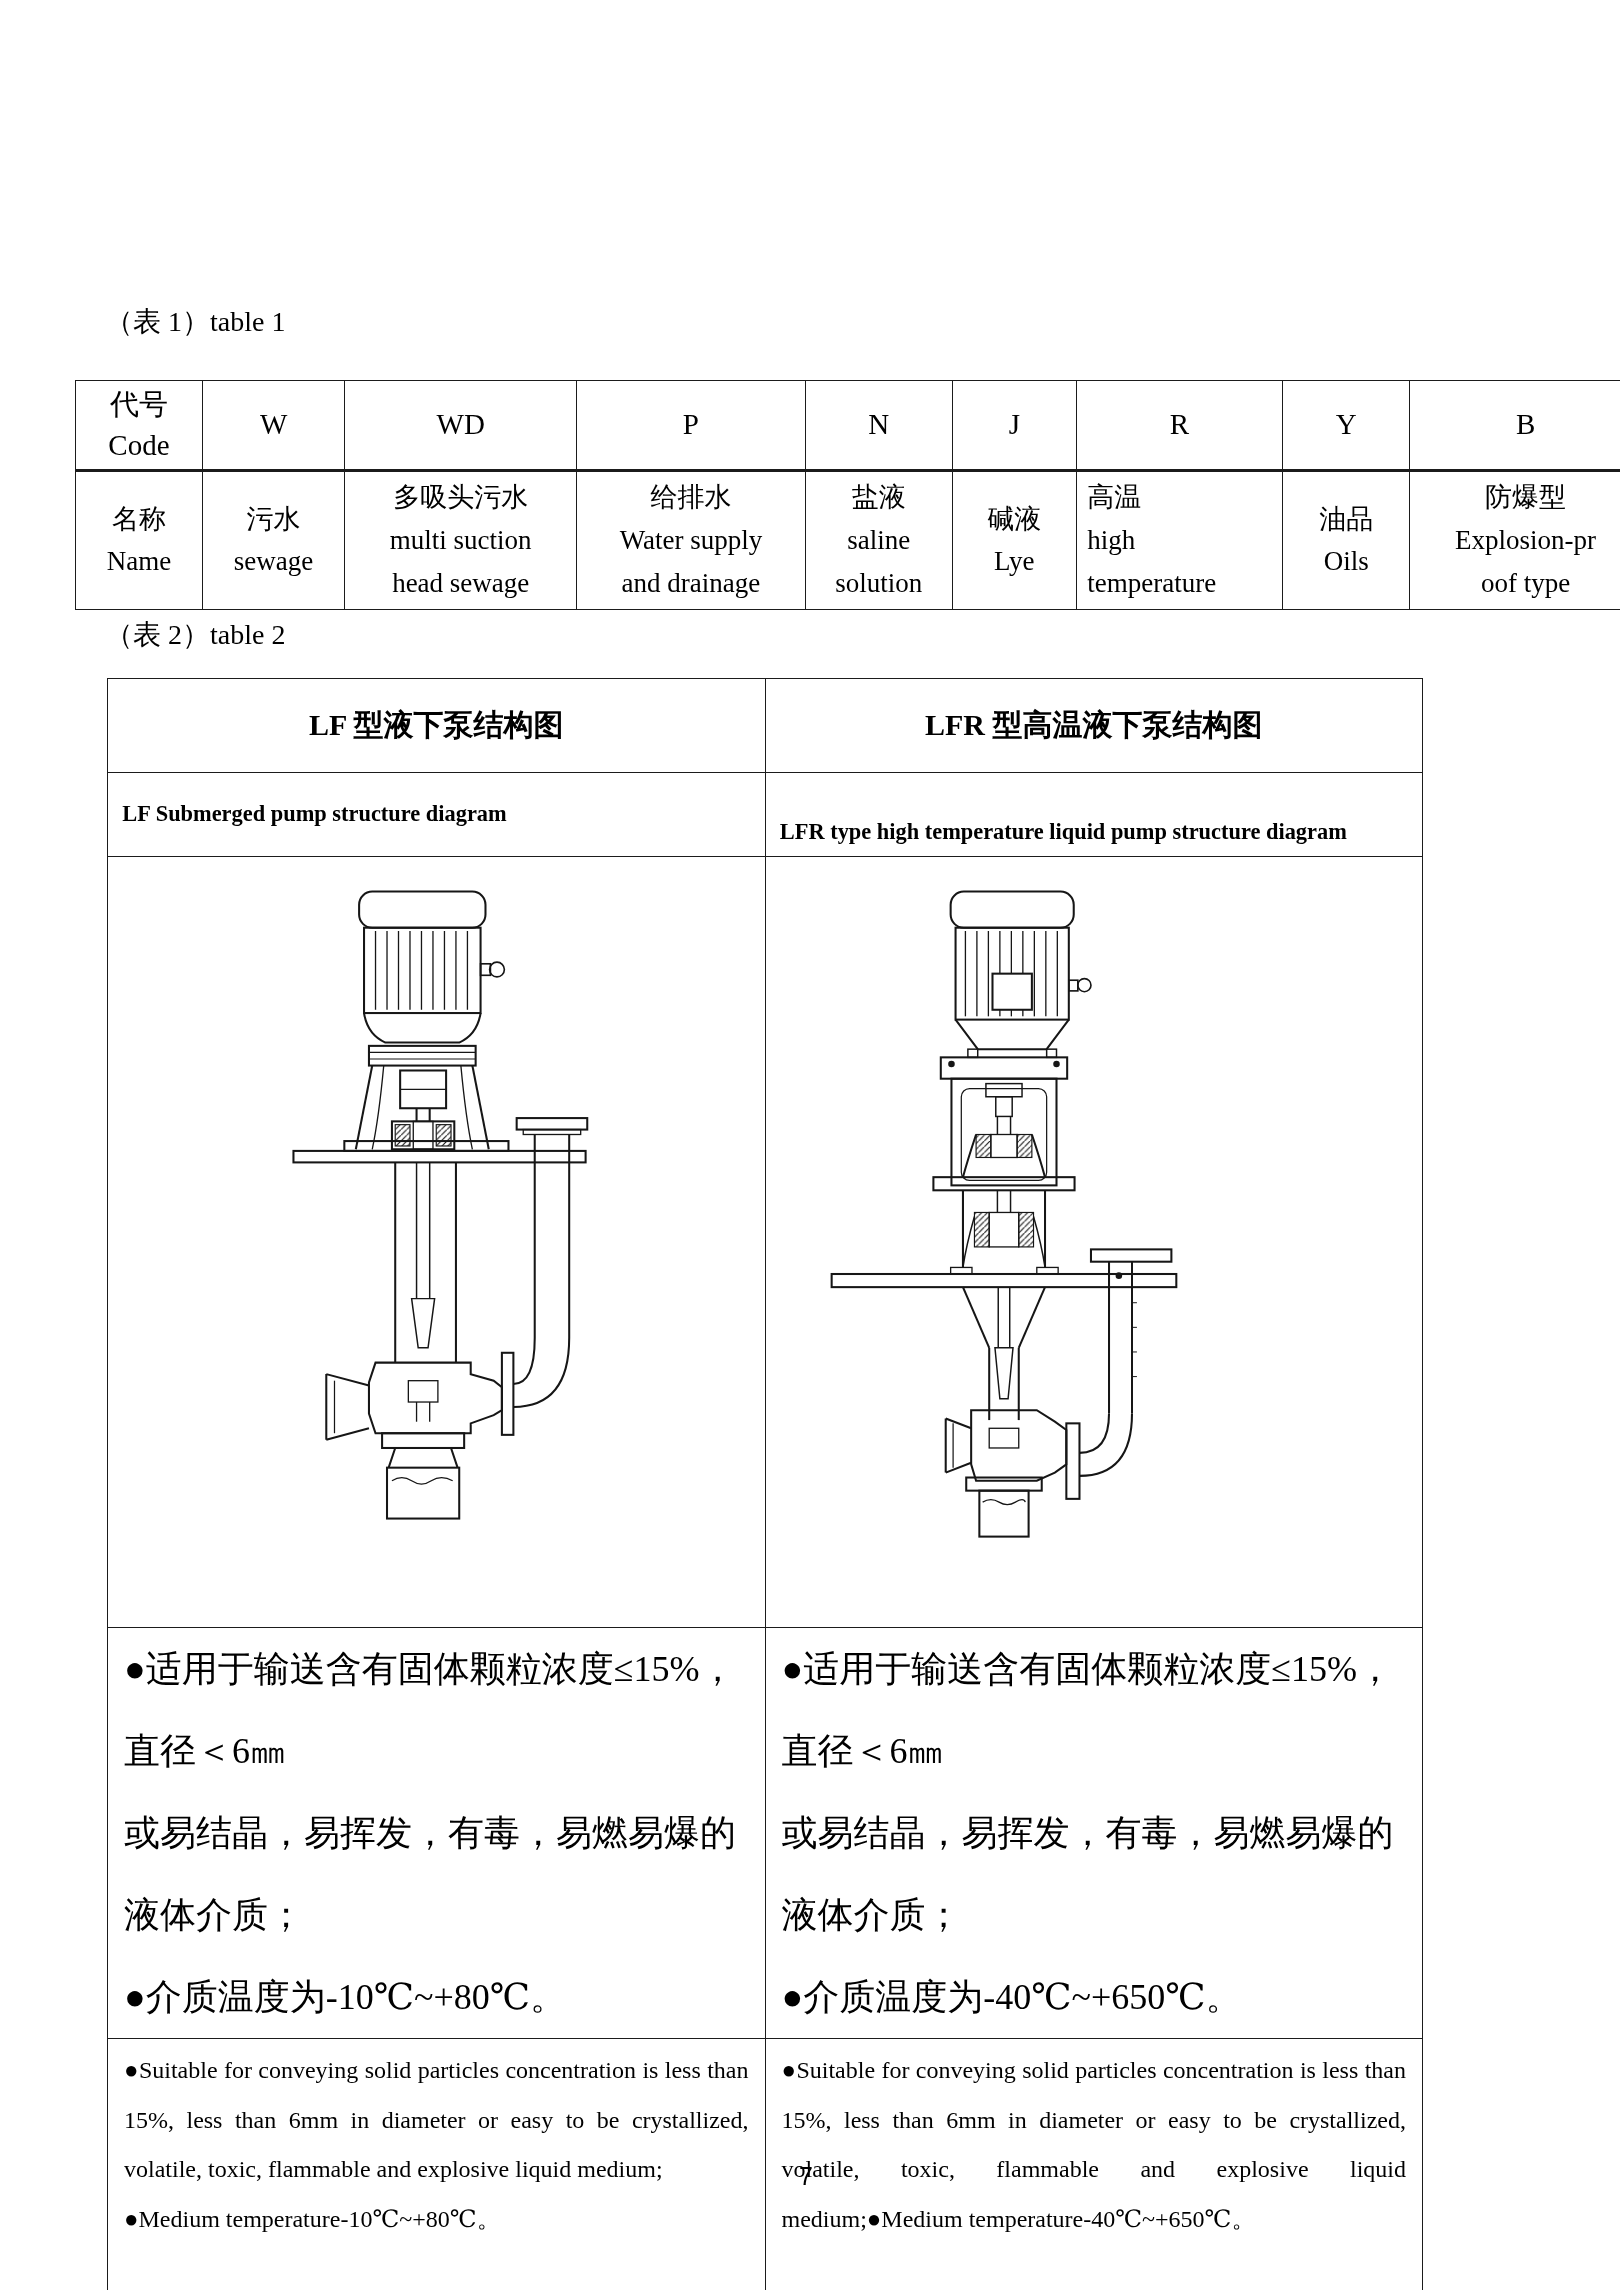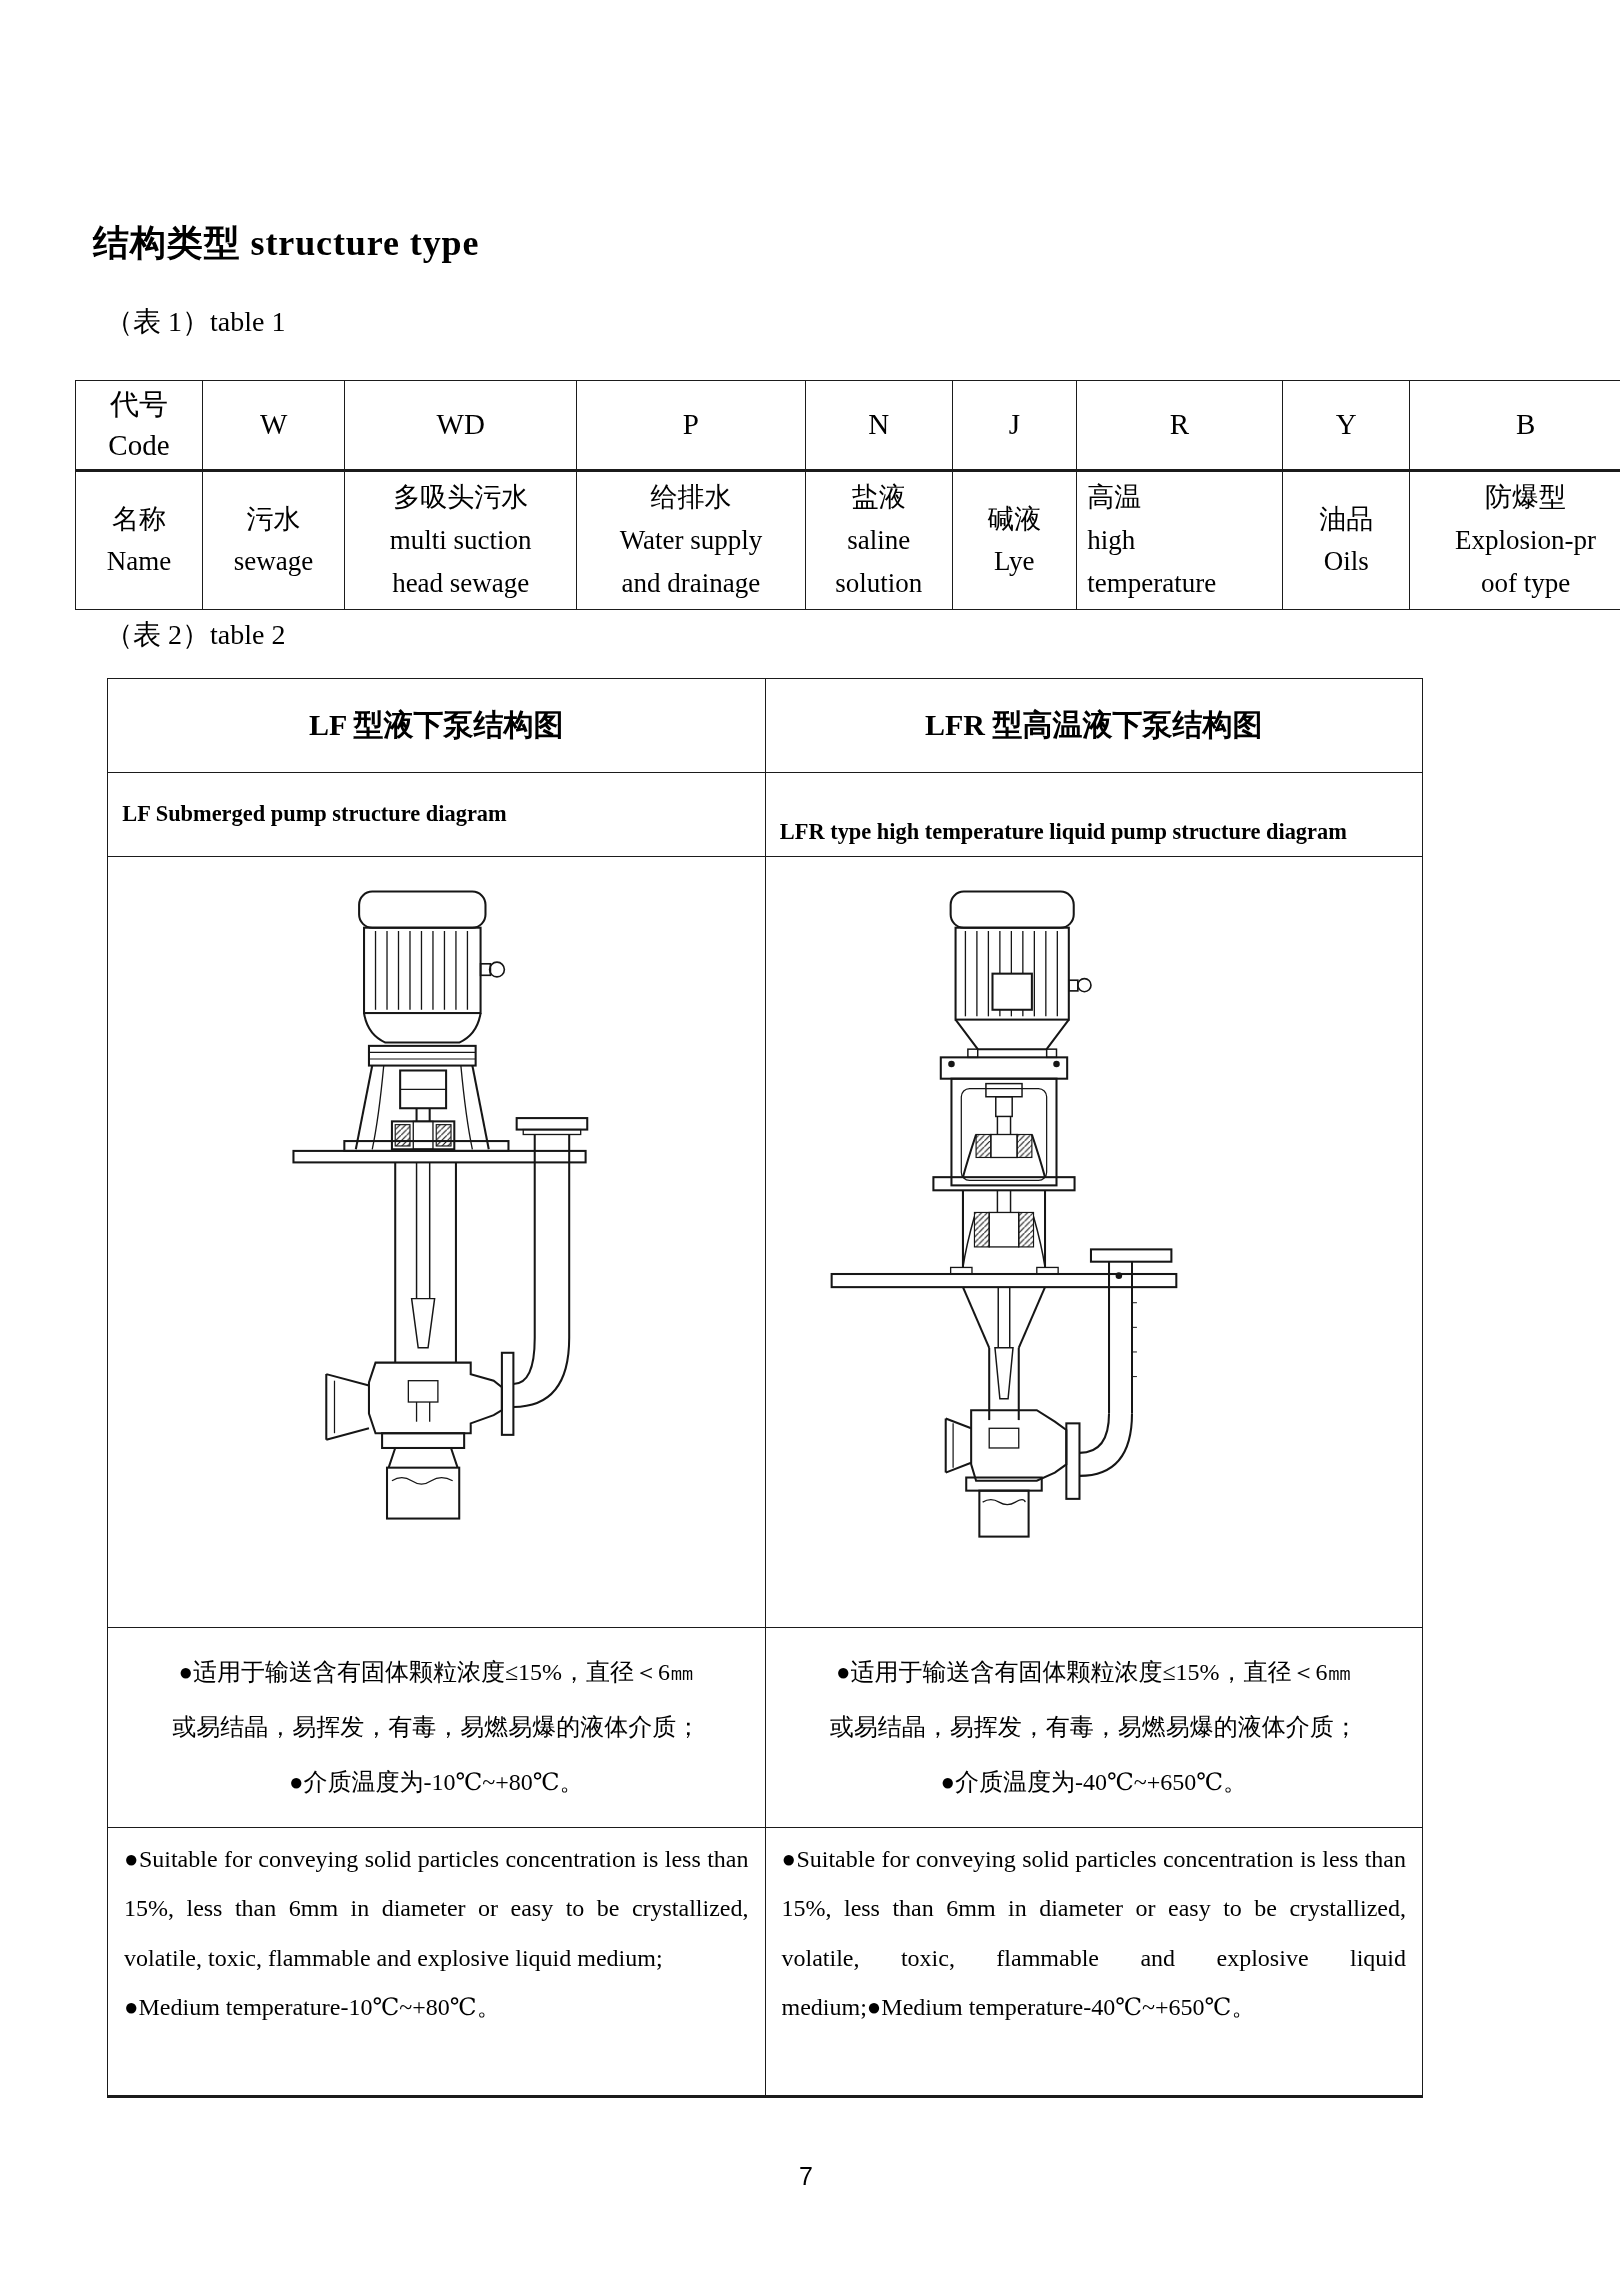--- a/index.html
+++ b/index.html
@@ -29,42 +29,41 @@
   .t1 tr.t1-name td{height:134px;}
   .t1 td.align-left{text-align:left;padding-left:10.7px;}
 
   
   .t2{position:absolute;left:107px;top:678px;width:1316px;border-bottom:3.6px solid #1b1b1b;}
   .t2 tr.t2-title td{height:91px;font-size:30px;font-weight:bold;text-align:center;vertical-align:middle;}
   .t2 tr.t2-sub td{height:72px;font-size:22.4px;font-weight:bold;text-align:left;padding:0 14.3px;vertical-align:middle;}
   .t2 tr.t2-sub td.sub-low{vertical-align:bottom;padding-bottom:10.7px;}
   .t2 tr.t2-diag td{height:770px;padding:0;vertical-align:top;}
   .t2 tr.t2-zh td{
-    height:199px;font-size:24px;line-height:2.28;text-align:center;
+    height:199px;font-size:36px;line-height:2.28;text-align:left;
     padding:0 16px;vertical-align:middle;white-space:pre-line;
   }
   .t2 tr.t2-en td{
     height:260px;font-size:24px;line-height:2.06;text-align:justify;
     padding:7.2px 16px 0 16px;vertical-align:top;
   }
   .t2 tr.t2-en p{margin:0;}
 
   .diag-svg{display:block;width:100%;height:770px;}
 
   .page-number{
     position:absolute;left:779px;top:2162px;width:54px;text-align:center;
     font-family:"Liberation Sans","DejaVu Sans",sans-serif;font-size:25px;
   }
 </style>
 </head>
 <body>
 
 <div class="page">
 
-  <div class="page-title">结构类型 structure type</div>
   <div class="tbl-label label1">（表 1）table 1</div>
 
   <table class="t1">
     <colgroup>
       <col style="width:8.1%">
         <col style="width:9.1%">
         <col style="width:14.8%">
       <col style="width:14.6%">
         <col style="width:9.4%">
         <col style="width:7.9%">

